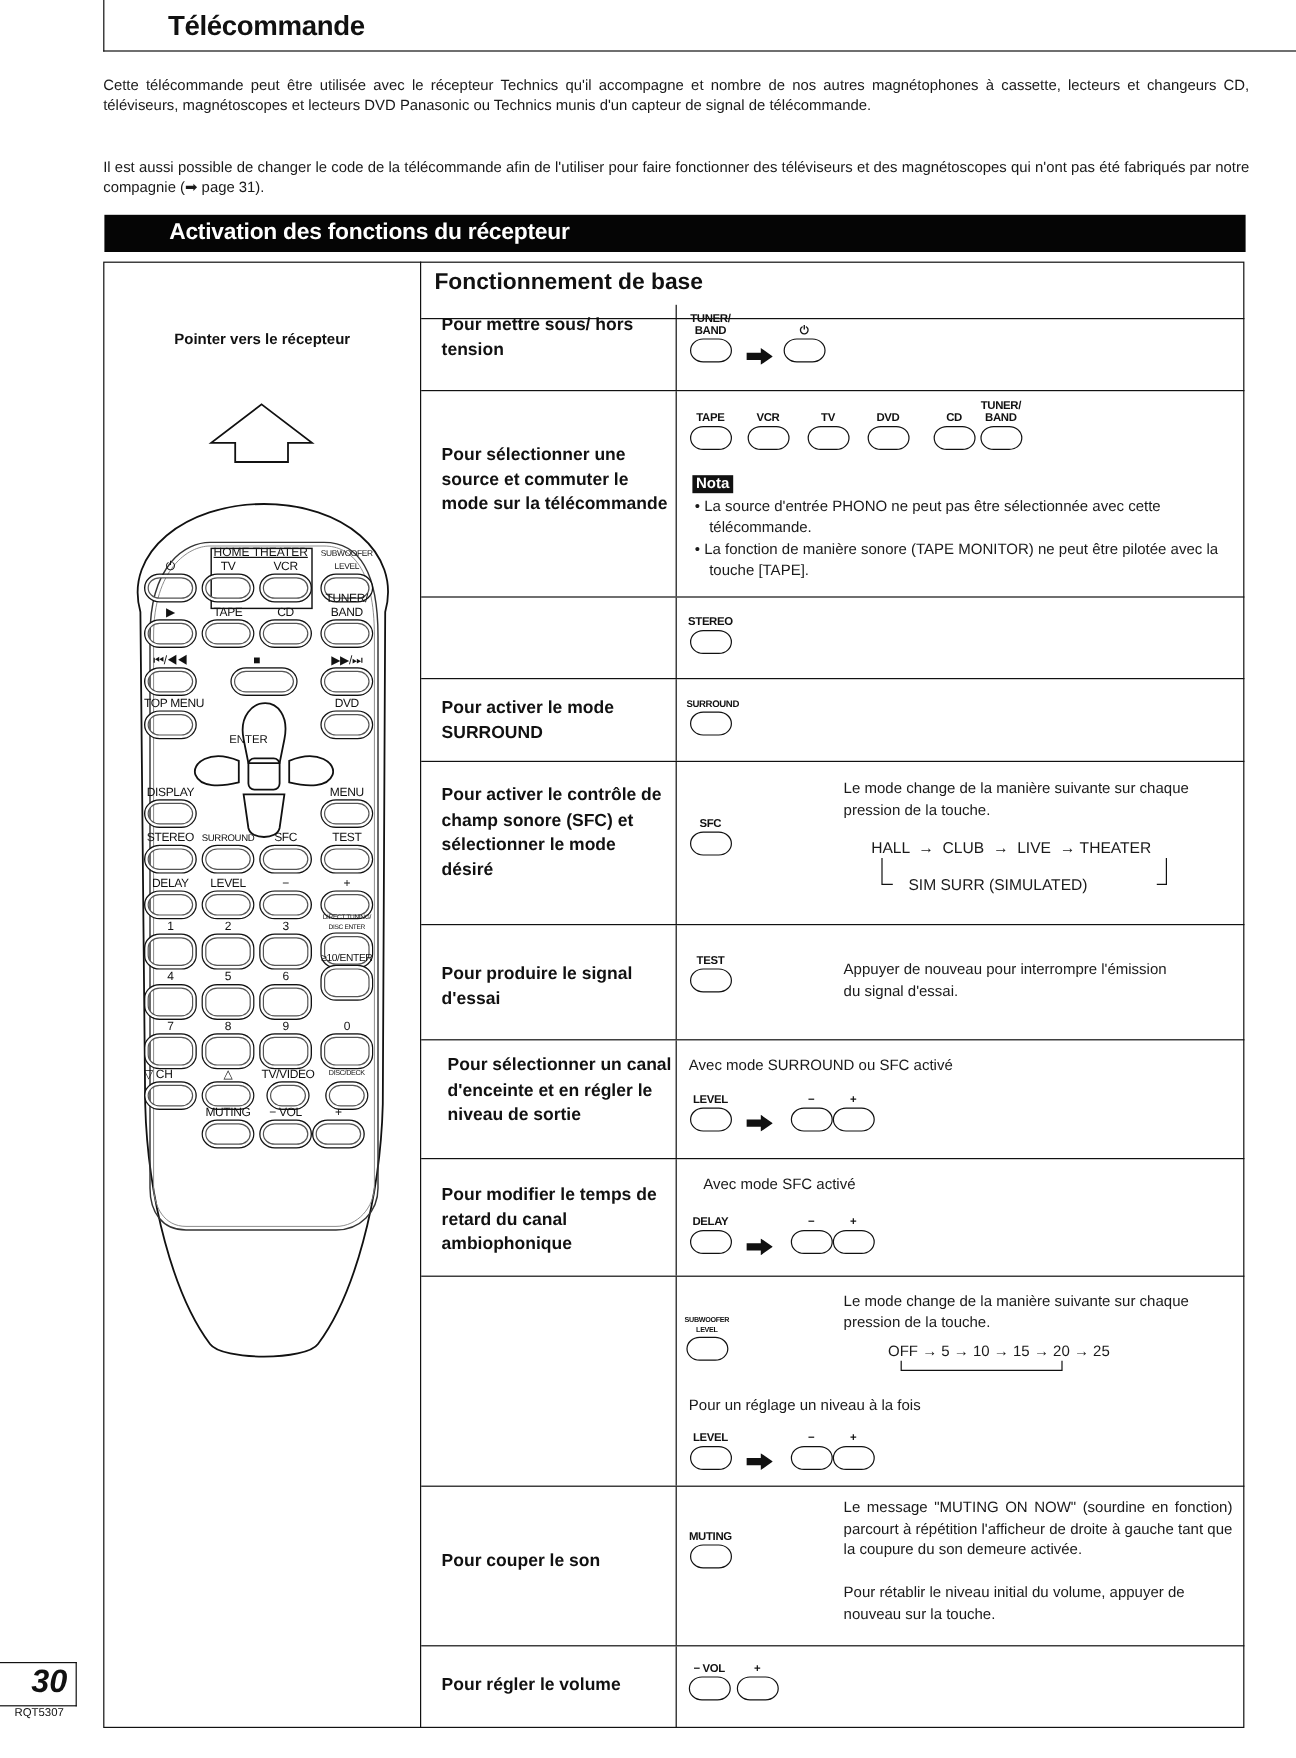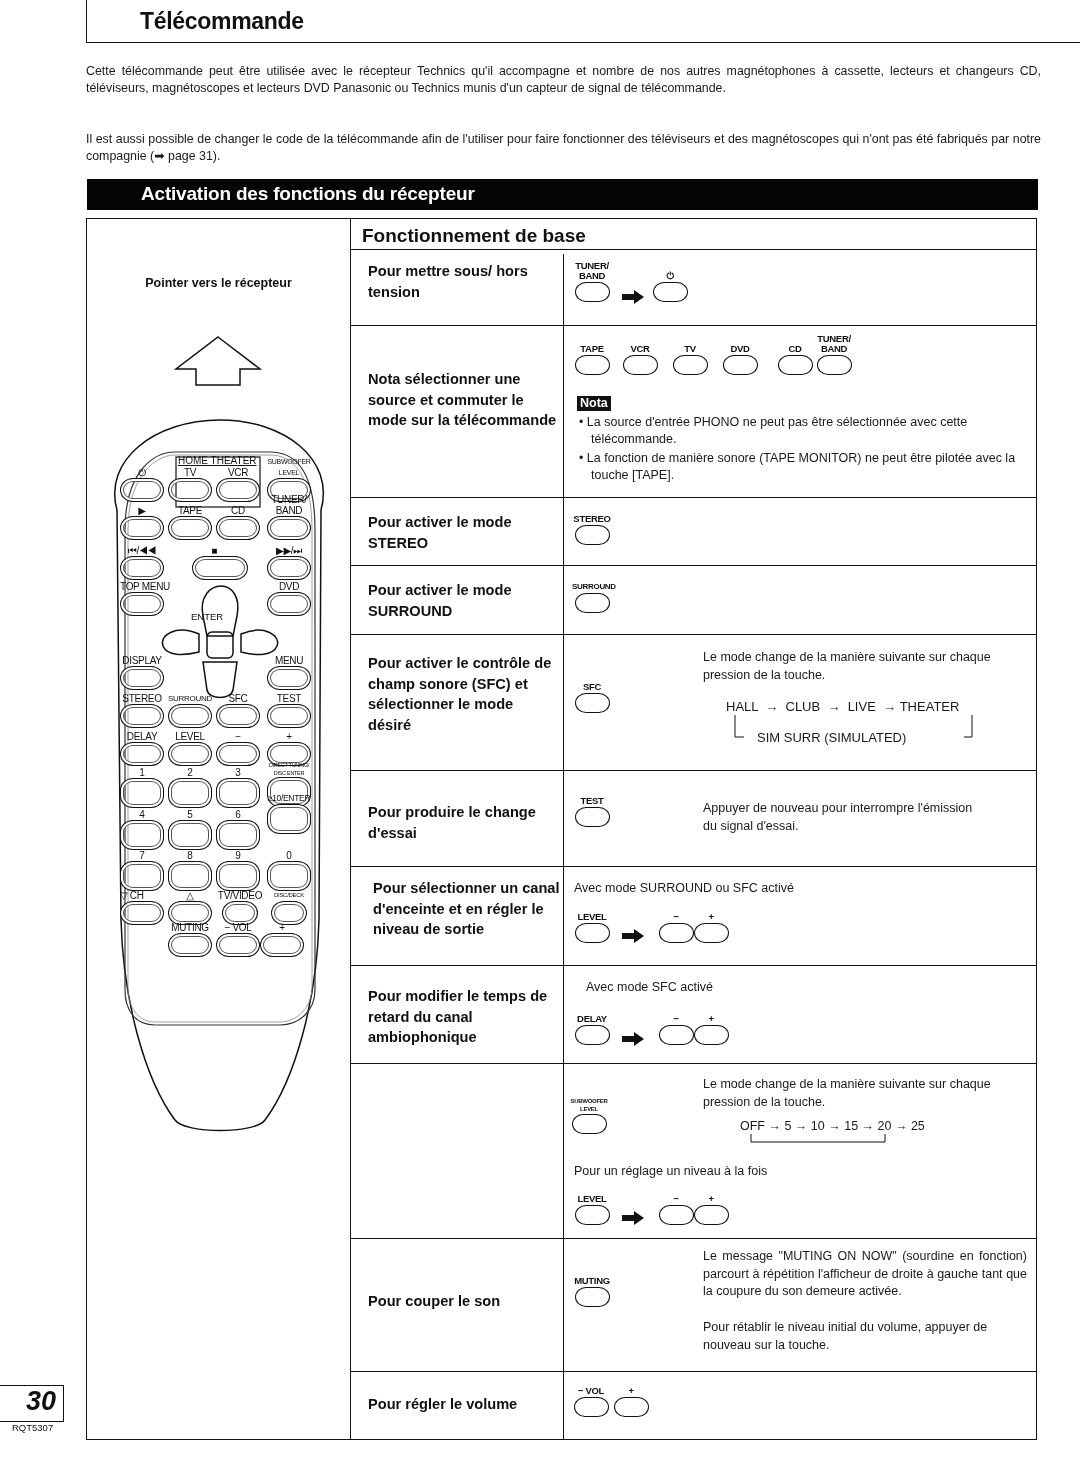--- a/index.html
+++ b/index.html
@@ -15,21 +15,21 @@
   .intro2 { top:131px; }
 
   .banner { left:87px; top:179px; width:951px; height:31px; background:#050505; color:#fff; }
   .banner span { position:absolute; left:54px; top:4px; font-size:19px; font-weight:bold; letter-spacing:-0.2px; }
 
   
   .frame { left:86px; top:218px; width:951px; height:1222px; border:1.5px solid #111; box-sizing:border-box; }
   .left-col { left:86px; top:218px; width:265px; height:1222px; border-right:1.5px solid #111; box-sizing:border-box; }
   .point-label { left:86px; top:276px; width:265px; text-align:center; font-size:12.5px; font-weight:bold; }
 
-  .section-head { left:351px; top:218px; width:686px; height:32px; border-bottom:1.5px solid #111; box-sizing:border-box; }
+  .section-head { left:351px; top:218px; width:686px; height:48px; border-bottom:1.5px solid #111; box-sizing:border-box; }
   .section-head span { position:absolute; left:11px; top:7px; font-size:19px; font-weight:bold; }
 
   .row { position:absolute; left:351px; width:686px; border-bottom:1.5px solid #111; box-sizing:border-box; }
   .row .label { position:absolute; left:17px; width:190px; font-size:14.6px; font-weight:bold; line-height:20.5px; color:#111; }
   .row .divider { position:absolute; left:212px; top:0; bottom:0; border-left:1.5px solid #111; }
   .row .content { position:absolute; left:213px; right:0; top:0; bottom:0; }
 
   .key { position:absolute; text-align:center; }
   .key .klabel { display:block; font-size:9.5px; font-weight:bold; line-height:10px; letter-spacing:-0.3px; white-space:nowrap; }
   .key .kbtn { display:block; margin:1px auto 0; width:35px; height:20px; border:1.6px solid #111; border-radius:11px / 10px; box-sizing:border-box; }
@@ -280,21 +280,21 @@
         <polygon points="0,4 12,4 12,0 22,7 12,14 12,10 0,10" fill="#111"></polygon>
       </svg>
     <div class="key" style="left:86px;top:17px;width:40px">
         <span class="klabel">⏻</span>
         <span class="kbtn"></span>
       </div>
   </div>
 </div>
 
 <div class="row" style="top:326px;height:172px">
-  <div class="label" style="top:43px">Nota sélectionner une source et commuter le mode sur la télécommande</div>
+  <div class="label" style="top:43px">Pour sélectionner une source et commuter le mode sur la télécommande</div>
   <div class="divider"></div>
   <div class="content">
     <div class="key" style="left:8px;top:18px;width:40px">
         <span class="klabel">TAPE</span>
         <span class="kbtn"></span>
       </div>
     <div class="key" style="left:56px;top:18px;width:40px">
         <span class="klabel">VCR</span>
         <span class="kbtn"></span>
       </div>
@@ -314,21 +314,20 @@
         <span class="klabel" style="white-space:normal">TUNER/ BAND</span>
         <span class="kbtn"></span>
       </div>
     <div class="note-badge" style="left:13px;top:70px">Nota</div>
     <div class="bullet" style="left:15px;top:88px;width:450px">• <span>La source d'entrée PHONO ne peut pas être sélectionnée avec cette télécommande.</span></div>
     <div class="bullet" style="left:15px;top:124px;width:450px">• <span>La fonction de manière sonore (TAPE MONITOR) ne peut être pilotée avec la touche [TAPE].</span></div>
   </div>
 </div>
 
 <div class="row" style="top:498px;height:68px">
-  <div class="label" style="top:14px">Pour activer le mode STEREO</div>
   <div class="divider"></div>
   <div class="content">
     <div class="key" style="left:8px;top:16px;width:40px">
         <span class="klabel">STEREO</span>
         <span class="kbtn"></span>
       </div>
   </div>
 </div>
 
 <div class="row" style="top:566px;height:69px">
@@ -356,21 +355,21 @@
     </div>
     <svg class="abs" style="left:168px;top:80px" width="260" height="30">
       <polyline points="3,0 3,22 12,22" fill="none" stroke="#111" stroke-width="1"></polyline>
       <polyline points="232,22 240,22 240,0" fill="none" stroke="#111" stroke-width="1"></polyline>
     </svg>
     <div class="txt" style="left:193px;top:94px;font-size:13px">SIM SURR (SIMULATED)</div>
   </div>
 </div>
 
 <div class="row" style="top:771px;height:96px">
-  <div class="label" style="top:31px">Pour produire le change d'essai</div>
+  <div class="label" style="top:31px">Pour produire le signal d'essai</div>
   <div class="divider"></div>
   <div class="content">
     <div class="key" style="left:8px;top:25px;width:40px">
         <span class="klabel">TEST</span>
         <span class="kbtn"></span>
       </div>
     <div class="txt" style="left:139px;top:29px;width:275px">Appuyer de nouveau pour interrompre l'émission du signal d'essai.</div>
   </div>
 </div>
 

